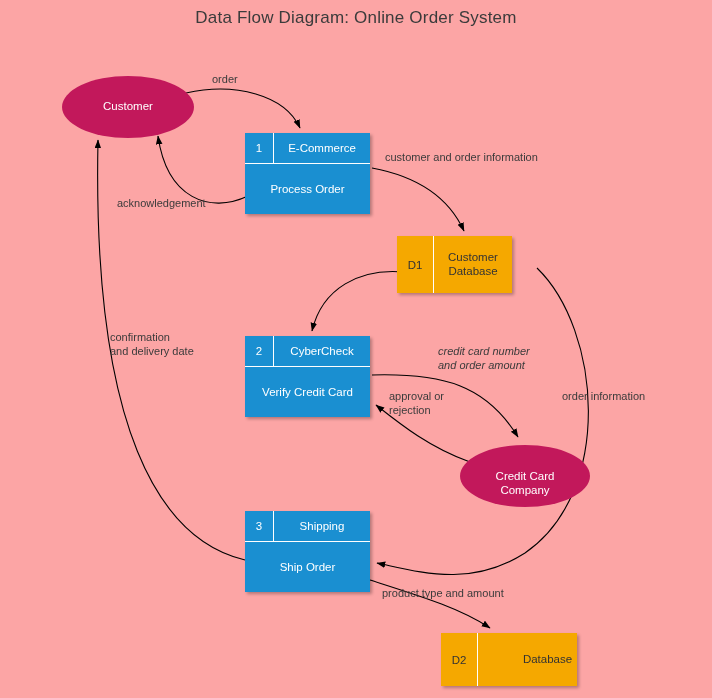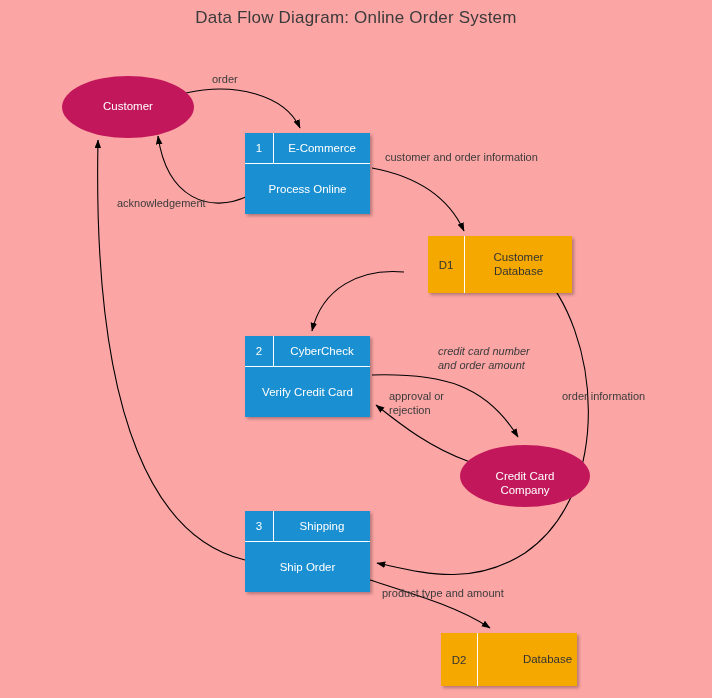--- a/index.html
+++ b/index.html
@@ -164,53 +164,55 @@
   <div class="node entity" style="left:460px; top:445px; width:130px; height:62px;">
     <span style="white-space:pre-line;margin-top:16px;">Credit Card
 Company</span>
   </div>
 
   <div class="node process" style="left:245px; top:133px; width:125px; height:81px;">
     <div class="phead">
       <div class="pnum">1</div>
       <div class="pname">E-Commerce</div>
     </div>
-    <div class="pbody">Process Online</div>
+    <div class="pbody">Process Order</div>
   </div>
 
   <div class="node process" style="left:245px; top:336px; width:125px; height:81px;">
     <div class="phead">
       <div class="pnum">2</div>
       <div class="pname">CyberCheck</div>
     </div>
     <div class="pbody">Verify Credit Card</div>
   </div>
 
   <div class="node process" style="left:245px; top:511px; width:125px; height:81px;">
     <div class="phead">
       <div class="pnum">3</div>
       <div class="pname">Shipping</div>
     </div>
     <div class="pbody">Ship Order</div>
   </div>
 
-  <div class="node store" style="left:428px; top:236px; width:144px; height:57px;">
+  <div class="node store" style="left:397px; top:236px; width:115px; height:57px;">
     <div class="snum">D1</div>
     <div class="sname" style="white-space:pre-line;">Customer
 Database</div>
   </div>
 
   <div class="node store" style="left:441px; top:633px; width:136px; height:53px;gap:40px;">
     <div class="snum">D2</div>
     <div class="sname" style="white-space:pre-line;">Database</div>
   </div>
 
   <div class="edge-label" style="left:212px; top:73px;">order</div>
   <div class="edge-label" style="left:117px; top:197px;">acknowledgement</div>
   <div class="edge-label" style="left:385px; top:151px;">customer and order information</div>
   <div class="edge-label" style="left:438px; top:345px;font-style:italic;">credit card number
 and order amount</div>
   <div class="edge-label" style="left:389px; top:390px;">approval or
 rejection</div>
   <div class="edge-label" style="left:562px; top:390px;">order information</div>
+  <div class="edge-label" style="left:110px; top:331px;">confirmation
+and delivery date</div>
   <div class="edge-label" style="left:382px; top:587px;">product type and amount</div>
 
 </div>
 
 </body></html>

